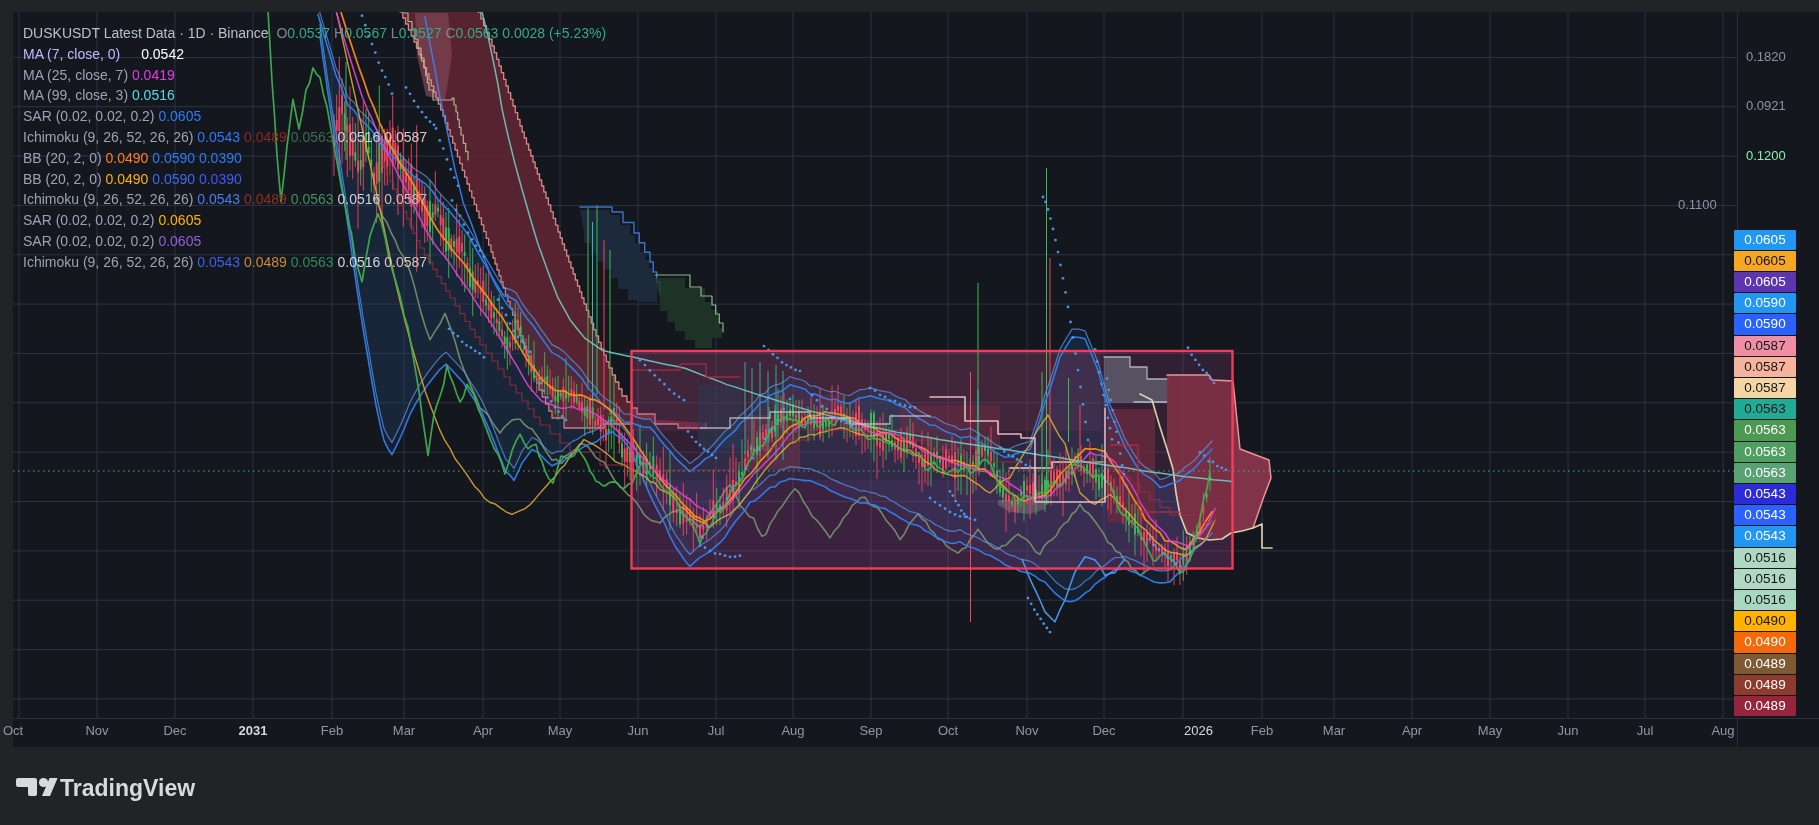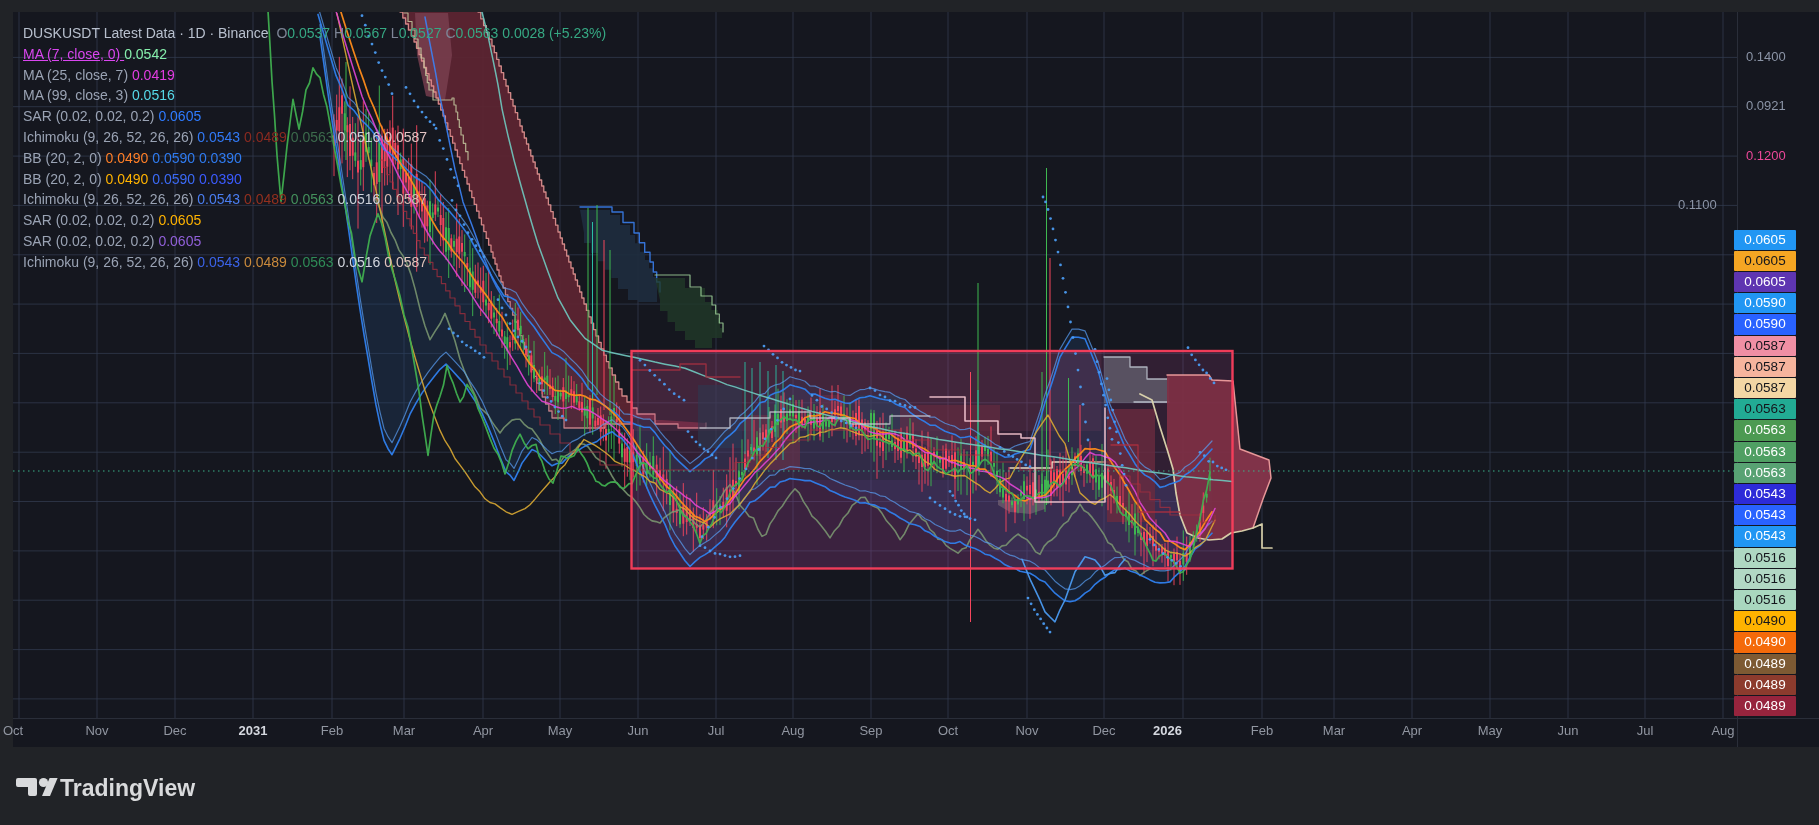--- a/index.html
+++ b/index.html
@@ -943,35 +943,35 @@
       <circle cx="1085.5" cy="422.0" r="1.4" fill="#4a9af0" fill-opacity="0.95"></circle>
       <circle cx="1088.0" cy="440.0" r="1.4" fill="#4a9af0" fill-opacity="0.95"></circle>
       <rect x="631.5" y="351" width="601.0" height="217.5" fill="none" stroke="#fb3e5c" stroke-width="2.4" stroke-opacity="0.95"></rect>
       <line x1="13" y1="471" x2="1737" y2="471" stroke="#3bb187" stroke-width="1.2" stroke-dasharray="1.5,3.5"></line>
 </g>
 </svg>
 <div style="position:absolute;left:1737px;top:12px;width:82px;height:735px;border-left:1px solid #2a2e39;"></div>
 <div style="position:absolute;left:13px;top:718px;width:1806px;height:0;border-top:1px solid #2a2e39;"></div>
 <div style="font-size:14px;">
     <div style="position:absolute;left:23px;top:23px;height:20px;line-height:20px;white-space:nowrap;"><span style="color:#b8c0ce;">DUSKUSDT Latest Data · 1D · Binance&nbsp;&nbsp;</span><span style="color:#7e8697;">O</span><span style="color:#36a883;">0.0537 </span><span style="color:#7e8697;">H</span><span style="color:#36a883;">0.0567 </span><span style="color:#7e8697;">L</span><span style="color:#36a883;">0.0527 </span><span style="color:#7e8697;">C</span><span style="color:#36a883;">0.0563 </span><span style="color:#36a883;">0.0028 (+5.23%)</span></div>
-    <div style="position:absolute;left:23px;top:43.8px;height:20px;line-height:20px;white-space:nowrap;"><span style="color:#d946ef;text-decoration:underline;">MA (7, close, 0) </span><span style="color:#86efac;">0.0542</span></div>
+    <div style="position:absolute;left:23px;top:43.8px;height:20px;line-height:20px;white-space:nowrap;"><span style="color:#c4b5fd;">MA (7, close, 0) </span><span style="color:#ffffff;margin-left:17px;">0.0542</span></div>
     <div style="position:absolute;left:23px;top:64.6px;height:20px;line-height:20px;white-space:nowrap;"><span style="color:#9aa3b4;">MA (25, close, 7) </span><span style="color:#e23de2;">0.0419</span></div>
     <div style="position:absolute;left:23px;top:85.39999999999999px;height:20px;line-height:20px;white-space:nowrap;"><span style="color:#9aa3b4;">MA (99, close, 3) </span><span style="color:#56d9e9;">0.0516</span></div>
     <div style="position:absolute;left:23px;top:106.19999999999999px;height:20px;line-height:20px;white-space:nowrap;"><span style="color:#9aa3b4;">SAR (0.02, 0.02, 0.2) </span><span style="color:#2e7bff;">0.0605</span></div>
     <div style="position:absolute;left:23px;top:127.0px;height:20px;line-height:20px;white-space:nowrap;"><span style="color:#9aa3b4;">Ichimoku (9, 26, 52, 26, 26) </span><span style="color:#3179f5;">0.0543 </span><span style="color:#8a2a20;">0.0489 </span><span style="color:#3c6b4c;">0.0563 </span><span style="color:#cfd3dc;">0.0516 </span><span style="color:#e2c4c4;">0.0587</span></div>
     <div style="position:absolute;left:23px;top:147.8px;height:20px;line-height:20px;white-space:nowrap;"><span style="color:#9aa3b4;">BB (20, 2, 0) </span><span style="color:#ff7f27;">0.0490 </span><span style="color:#2f7bf0;">0.0590 </span><span style="color:#2f7bf0;">0.0390</span></div>
     <div style="position:absolute;left:23px;top:168.60000000000002px;height:20px;line-height:20px;white-space:nowrap;"><span style="color:#9aa3b4;">BB (20, 2, 0) </span><span style="color:#ffb300;">0.0490 </span><span style="color:#3b6af6;">0.0590 </span><span style="color:#3b5bff;">0.0390</span></div>
     <div style="position:absolute;left:23px;top:189.40000000000003px;height:20px;line-height:20px;white-space:nowrap;"><span style="color:#9aa3b4;">Ichimoku (9, 26, 52, 26, 26) </span><span style="color:#4a7df0;">0.0543 </span><span style="color:#93301f;">0.0489 </span><span style="color:#44905c;">0.0563 </span><span style="color:#ccd1da;">0.0516 </span><span style="color:#d8b8b0;">0.0587</span></div>
     <div style="position:absolute;left:23px;top:210.20000000000005px;height:20px;line-height:20px;white-space:nowrap;"><span style="color:#9aa3b4;">SAR (0.02, 0.02, 0.2) </span><span style="color:#ffb300;">0.0605</span></div>
     <div style="position:absolute;left:23px;top:231.00000000000006px;height:20px;line-height:20px;white-space:nowrap;"><span style="color:#9aa3b4;">SAR (0.02, 0.02, 0.2) </span><span style="color:#9160d9;">0.0605</span></div>
     <div style="position:absolute;left:23px;top:251.80000000000007px;height:20px;line-height:20px;white-space:nowrap;"><span style="color:#9aa3b4;">Ichimoku (9, 26, 52, 26, 26) </span><span style="color:#3b63e8;">0.0543 </span><span style="color:#c98a3c;">0.0489 </span><span style="color:#2f8b57;">0.0563 </span><span style="color:#d2d6de;">0.0516 </span><span style="color:#e0c4bc;">0.0587</span></div>
   </div>
-<div style="position:absolute;left:1746px;top:49px;color:#8b94a6;font-size:13px;">0.1400</div>
+<div style="position:absolute;left:1746px;top:49px;color:#8b94a6;font-size:13px;">0.1820</div>
 <div style="position:absolute;left:1746px;top:98px;color:#8b94a6;font-size:13px;">0.0921</div>
-<div style="position:absolute;left:1746px;top:148px;color:#ec4899;font-size:13px;">0.1200</div>
+<div style="position:absolute;left:1746px;top:148px;color:#86efac;font-size:13px;">0.1200</div>
 <div style="position:absolute;left:1678px;top:197px;color:#8b94a6;font-size:13px;">0.1100</div>
 <div style="position:absolute;left:1734px;top:229.5px;width:62px;height:20.3px;background:#2196f3;color:#fff;font-size:13.5px;line-height:20.5px;text-align:center;border-radius:1px;">0.0605</div>
 <div style="position:absolute;left:1734px;top:250.7px;width:62px;height:20.3px;background:#f5a623;color:#14161c;font-size:13.5px;line-height:20.5px;text-align:center;border-radius:1px;">0.0605</div>
 <div style="position:absolute;left:1734px;top:271.9px;width:62px;height:20.3px;background:#5e35b1;color:#fff;font-size:13.5px;line-height:20.5px;text-align:center;border-radius:1px;">0.0605</div>
 <div style="position:absolute;left:1734px;top:293.1px;width:62px;height:20.3px;background:#2196f3;color:#fff;font-size:13.5px;line-height:20.5px;text-align:center;border-radius:1px;">0.0590</div>
 <div style="position:absolute;left:1734px;top:314.3px;width:62px;height:20.3px;background:#2962ff;color:#fff;font-size:13.5px;line-height:20.5px;text-align:center;border-radius:1px;">0.0590</div>
 <div style="position:absolute;left:1734px;top:335.5px;width:62px;height:20.3px;background:#f08fa4;color:#14161c;font-size:13.5px;line-height:20.5px;text-align:center;border-radius:1px;">0.0587</div>
 <div style="position:absolute;left:1734px;top:356.7px;width:62px;height:20.3px;background:#f6b49d;color:#14161c;font-size:13.5px;line-height:20.5px;text-align:center;border-radius:1px;">0.0587</div>
 <div style="position:absolute;left:1734px;top:377.9px;width:62px;height:20.3px;background:#f3d6a4;color:#14161c;font-size:13.5px;line-height:20.5px;text-align:center;border-radius:1px;">0.0587</div>
 <div style="position:absolute;left:1734px;top:399.1px;width:62px;height:20.3px;background:#22ab94;color:#14161c;font-size:13.5px;line-height:20.5px;text-align:center;border-radius:1px;">0.0563</div>
@@ -997,21 +997,21 @@
 <div style="position:absolute;left:374px;top:723px;width:60px;text-align:center;font-size:13px;color:#9196a1;">Mar</div>
 <div style="position:absolute;left:453px;top:723px;width:60px;text-align:center;font-size:13px;color:#9196a1;">Apr</div>
 <div style="position:absolute;left:530px;top:723px;width:60px;text-align:center;font-size:13px;color:#9196a1;">May</div>
 <div style="position:absolute;left:608px;top:723px;width:60px;text-align:center;font-size:13px;color:#9196a1;">Jun</div>
 <div style="position:absolute;left:686px;top:723px;width:60px;text-align:center;font-size:13px;color:#9196a1;">Jul</div>
 <div style="position:absolute;left:763px;top:723px;width:60px;text-align:center;font-size:13px;color:#9196a1;">Aug</div>
 <div style="position:absolute;left:841px;top:723px;width:60px;text-align:center;font-size:13px;color:#9196a1;">Sep</div>
 <div style="position:absolute;left:918px;top:723px;width:60px;text-align:center;font-size:13px;color:#9196a1;">Oct</div>
 <div style="position:absolute;left:997px;top:723px;width:60px;text-align:center;font-size:13px;color:#9196a1;">Nov</div>
 <div style="position:absolute;left:1074px;top:723px;width:60px;text-align:center;font-size:13px;color:#9196a1;">Dec</div>
-<div style="position:absolute;left:1153px;top:723px;width:60px;text-align:left;font-size:13px;font-weight:700;color:#d5d8df;">2026</div>
+<div style="position:absolute;left:1153px;top:723px;width:60px;text-align:right;font-size:13px;font-weight:400;color:#d5d8df;">2026</div>
 <div style="position:absolute;left:1232px;top:723px;width:60px;text-align:center;font-size:13px;color:#9196a1;">Feb</div>
 <div style="position:absolute;left:1304px;top:723px;width:60px;text-align:center;font-size:13px;color:#9196a1;">Mar</div>
 <div style="position:absolute;left:1382px;top:723px;width:60px;text-align:center;font-size:13px;color:#9196a1;">Apr</div>
 <div style="position:absolute;left:1460px;top:723px;width:60px;text-align:center;font-size:13px;color:#9196a1;">May</div>
 <div style="position:absolute;left:1538px;top:723px;width:60px;text-align:center;font-size:13px;color:#9196a1;">Jun</div>
 <div style="position:absolute;left:1615px;top:723px;width:60px;text-align:center;font-size:13px;color:#9196a1;">Jul</div>
 <div style="position:absolute;left:1693px;top:723px;width:60px;text-align:center;font-size:13px;color:#9196a1;">Aug</div>
 
 <svg style="position:absolute;left:16px;top:775px;" width="200" height="30" viewBox="0 0 200 30">
 <g fill="#d9dadc">

